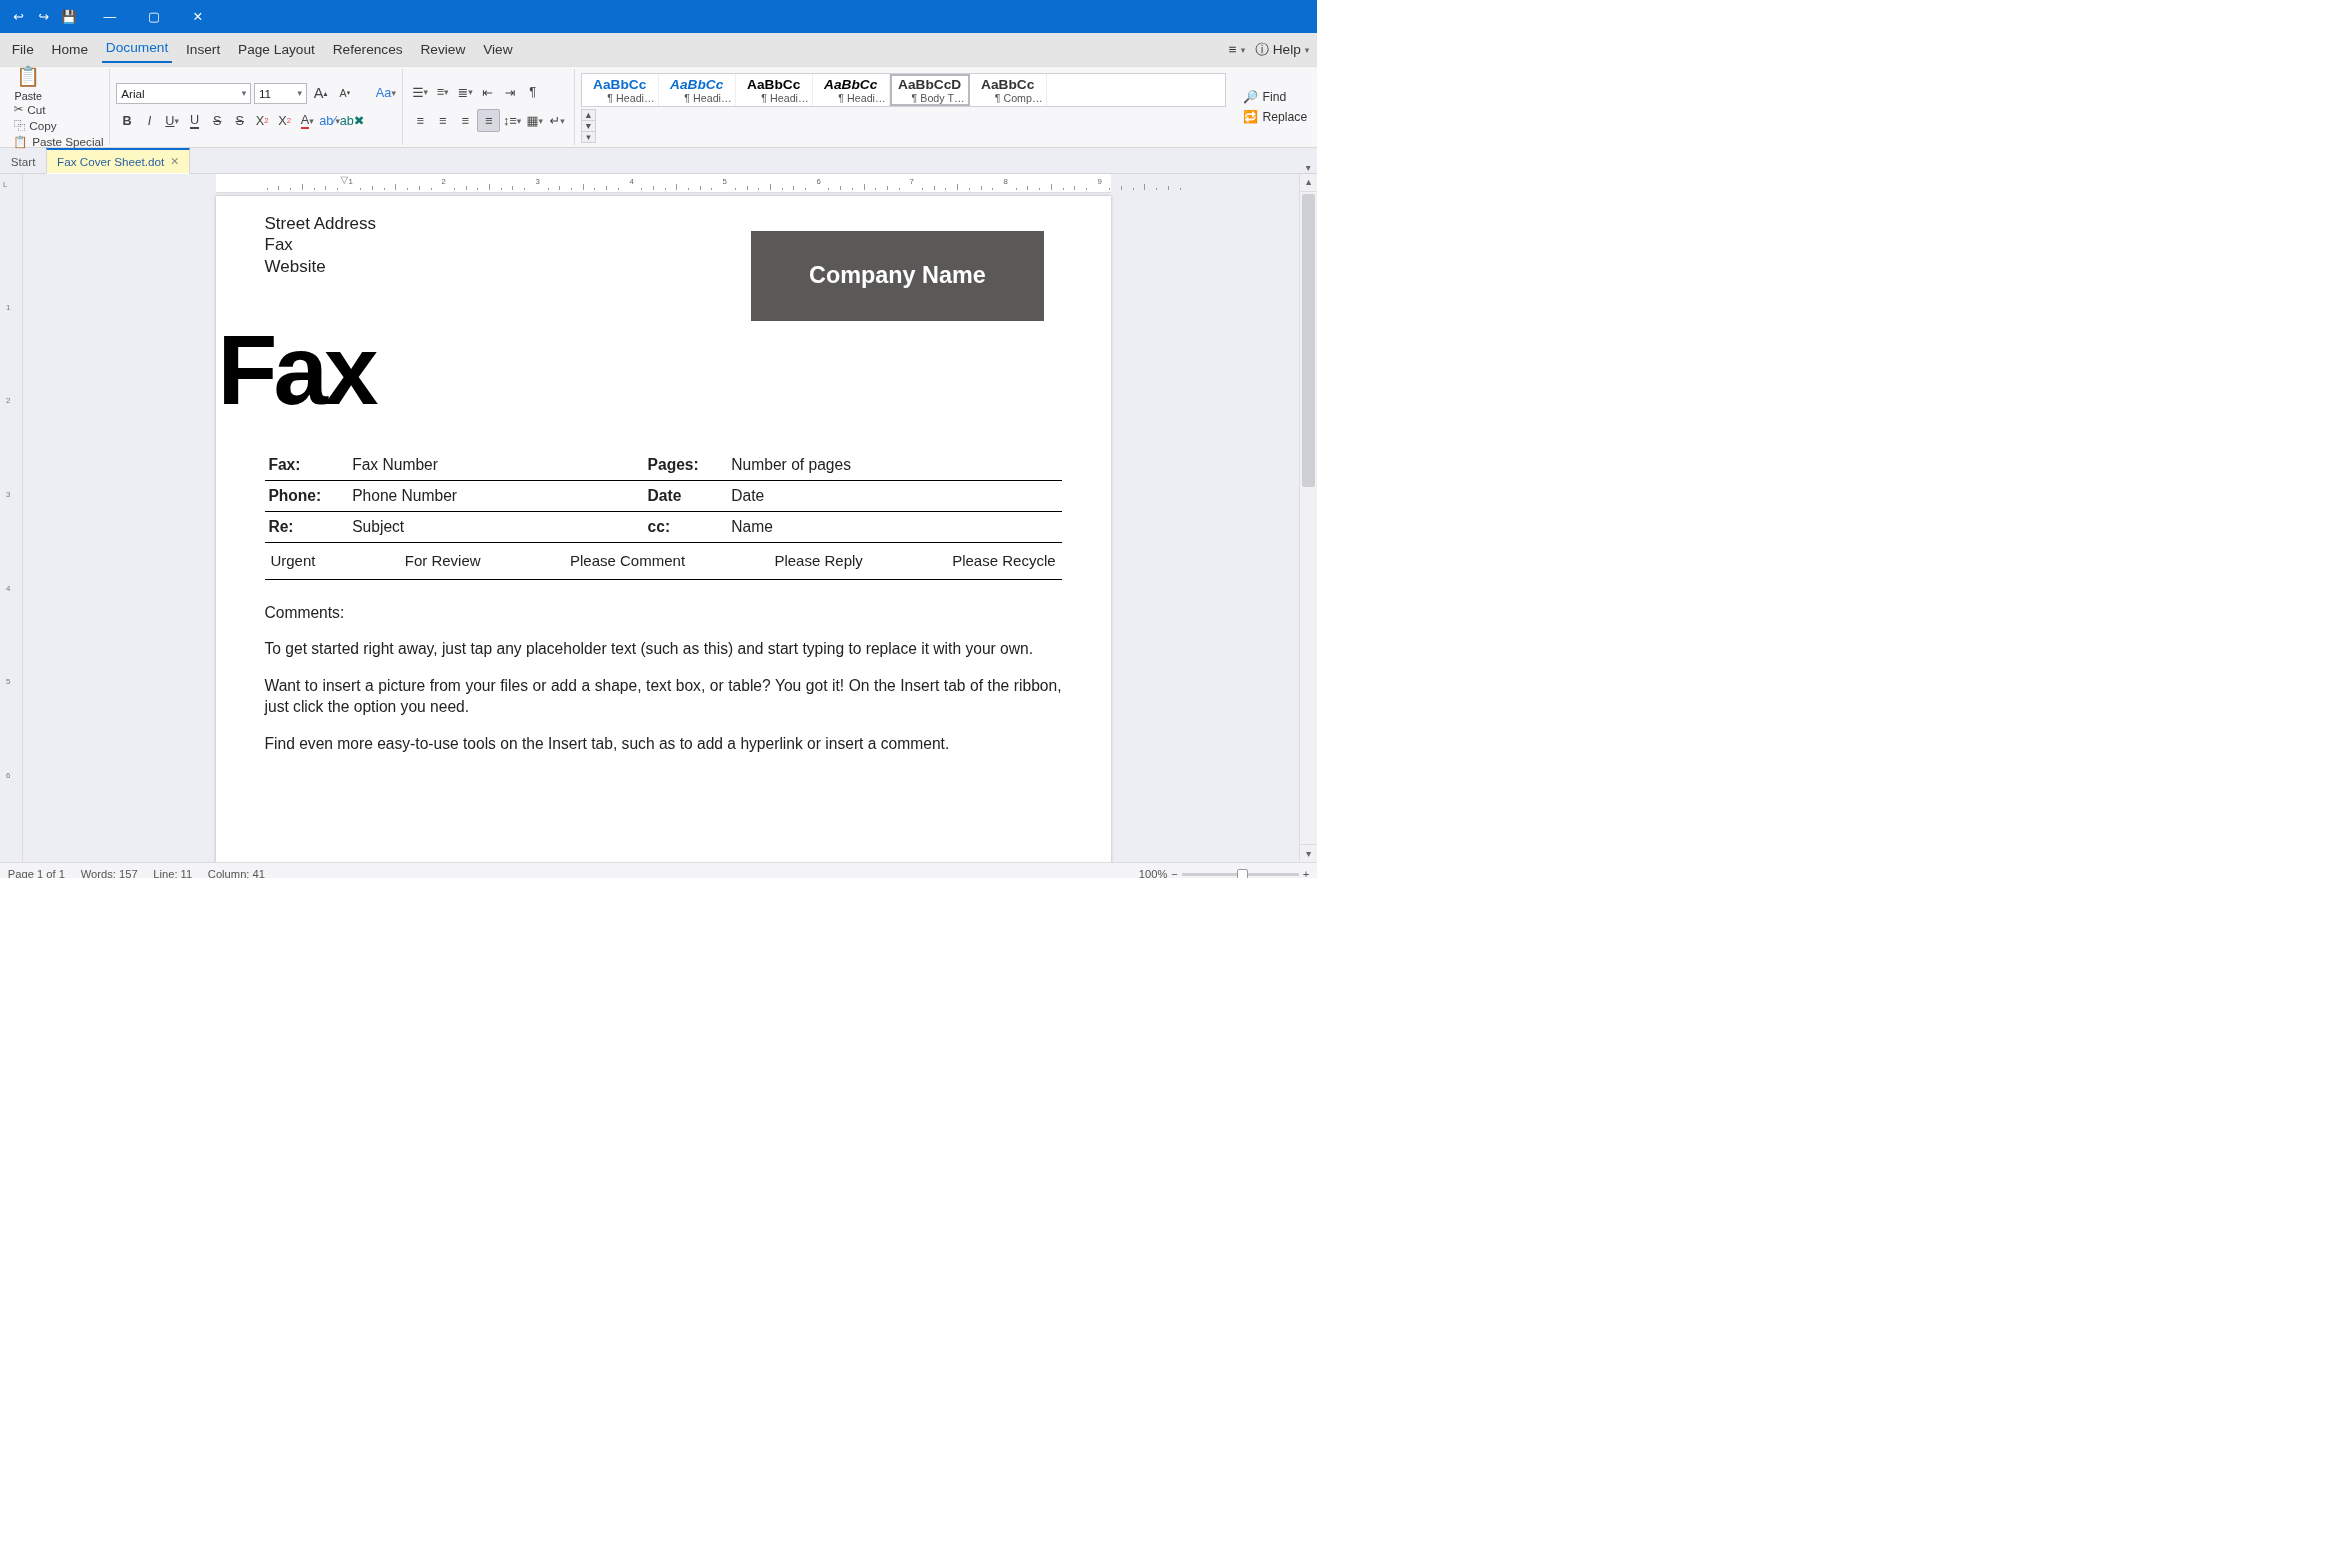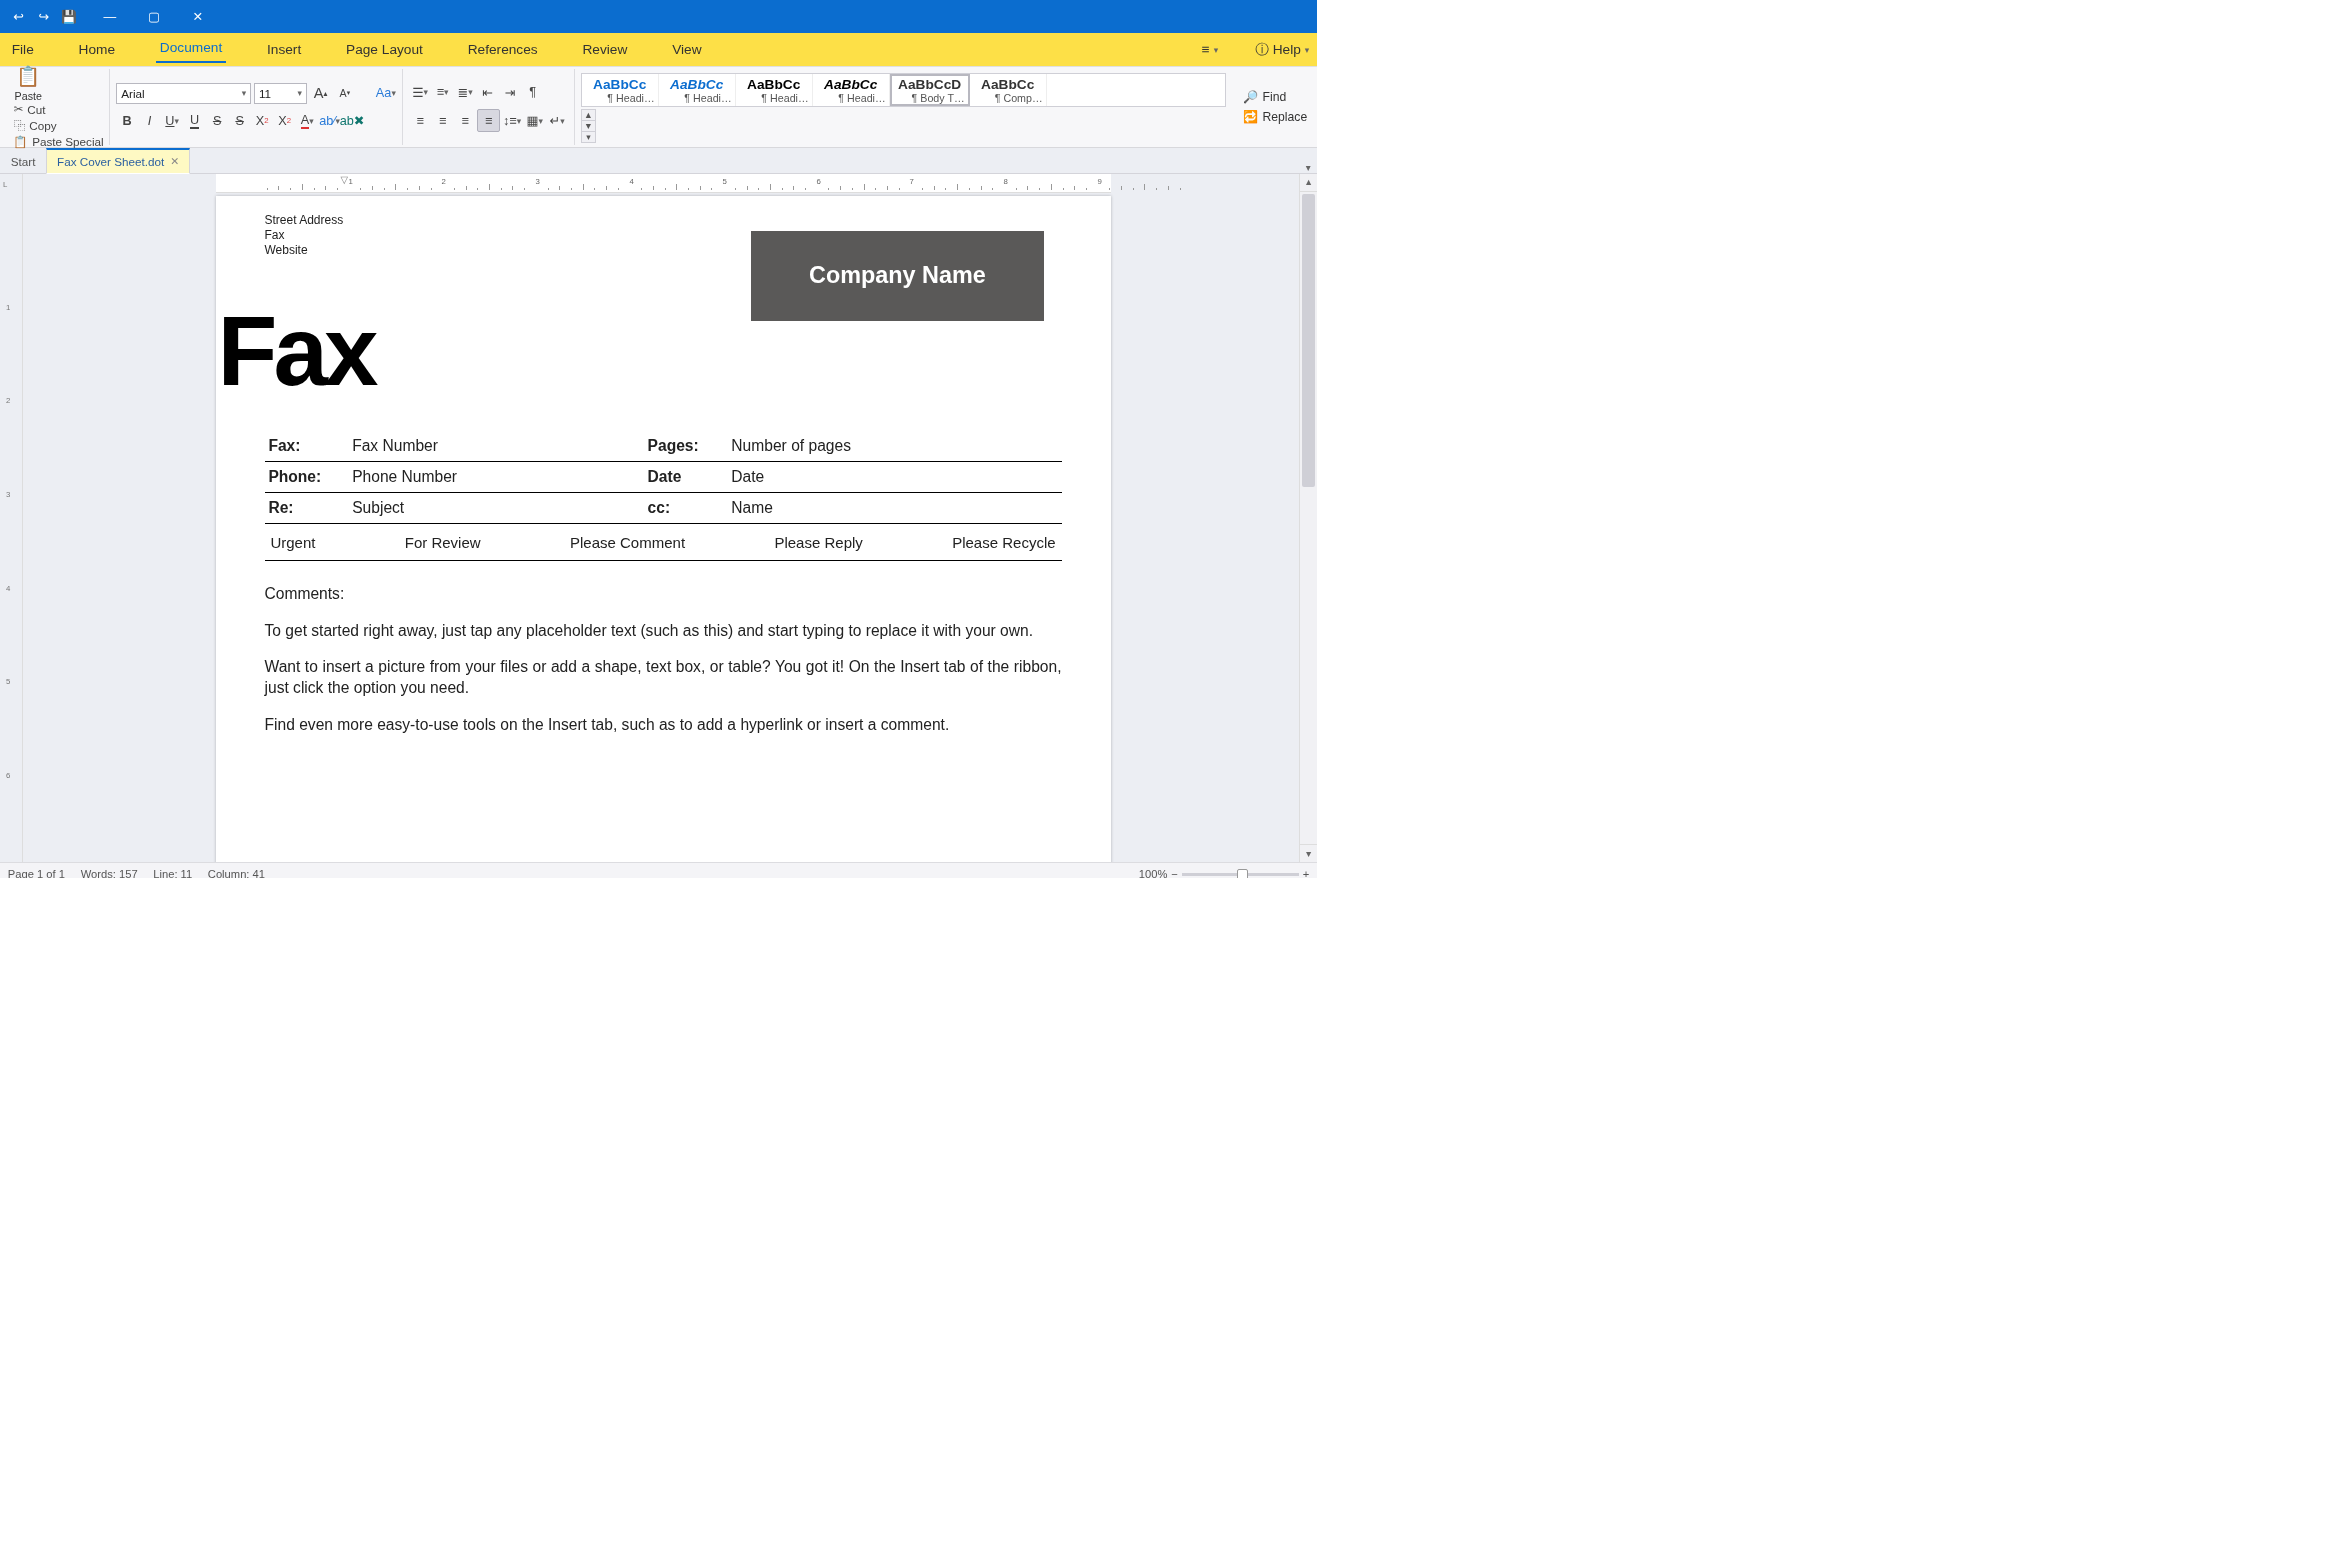--- a/index.html
+++ b/index.html
@@ -2,21 +2,21 @@
 <html><head>
 <meta charset="utf-8">
 <style>
 html,body{margin:0;padding:0;width:1317px;height:878px;font-family:"Segoe UI",Arial,sans-serif;font-size:11.7px;color:#222;background:#fff;overflow:hidden}
 .titlebar{height:33px;background:#0b6dcf;color:#fff;display:flex;align-items:center}
 .titlebar .qat{display:flex;gap:3.9px;padding:0 7.8px}
 .titlebar .qat .ic{width:21.5px;height:21.5px;display:flex;align-items:center;justify-content:center;font-size:12.7px;color:#fff}
 .titlebar .title{flex:1;text-align:center;font-size:12.2px;font-weight:600}
 .winbtns{display:flex}
 .winbtns .wb{width:44px;height:33px;display:flex;align-items:center;justify-content:center;font-size:12.7px}
-.menubar{height:33px;background:#fde047;border-bottom:1px solid #e0e0e0;display:flex;align-items:center;padding:0 7.8px;gap:37px}
+.menubar{height:33px;background:#e5e5e5;border-bottom:1px solid #e0e0e0;display:flex;align-items:center;padding:0 7.8px;gap:10px}
 .menubar .mi{font-size:13.7px;color:#333;padding:3.9px 3.9px}
 .menubar .mi.active{color:#0b6dcf;border-bottom:2px solid #0b6dcf;padding-bottom:5.9px;font-weight:500}
 .menubar .spacer{flex:1}
 .menubar .ropt{font-size:13.7px;color:#333;display:flex;align-items:center;gap:3.9px}
 .ribbon{height:76px;background:#f7f7f9;border-bottom:1px solid #d8d8dc;display:flex;padding:2px 3.9px}
 .rgroup{border-right:1px solid #dcdce0;padding:2px 5.9px;display:flex;flex-direction:column;justify-content:center}
 .rgroup.nobr{border-right:none}
 .clip{display:flex;align-items:stretch}
 .pastebtn{width:37px;display:flex;flex-direction:column;align-items:center;justify-content:center;font-size:10.7px;color:#333}
 .pastebtn .ic{font-size:19.5px;color:#c97a2a;margin-bottom:2px}
@@ -52,21 +52,21 @@
 .hruler{height:17.6px;background:#fff;border-bottom:1px solid #ddd;margin-left:193px;width:895px;position:relative;font-size:7.8px;color:#555}
 .page{position:absolute;left:193px;top:21.5px;width:895px;height:1151px;background:#fff;box-shadow:0 0 2.9px rgba(0,0,0,0.25);padding:17.6px 49px 0 49px;box-sizing:border-box}
 .scrollbar-v{width:16.6px;background:#f1f1f4;border-left:1px solid #ddd;display:flex;flex-direction:column}
 .scrollbar-v .arr{height:16.6px;display:flex;align-items:center;justify-content:center;font-size:8.8px;color:#666;background:#f1f1f4;border-bottom:1px solid #ddd}
 .scrollbar-v .thumb{height:293px;margin:2px;background:#cfcfd6;border-radius:2px}
 .statusbar{height:22.4px;background:#f4f4f7;border-top:1px solid #dcdce0;display:flex;align-items:center;padding:0 7.8px;font-size:11.2px;color:#555;gap:15.6px}
 .statusbar .flex{flex:1}
 .zoom{display:flex;align-items:center;gap:3.9px}
 .zoom .track{width:117px;height:2.9px;background:#cfcfd6;position:relative}
 .zoom .thumb{position:absolute;left:55px;top:-3.9px;width:8.8px;height:10.7px;background:#fff;border:1px solid #999;border-radius:2px}
-.doc-addr{font-family:Arial;font-size:12px;line-height:1.25;color:#222}
+.doc-addr{font-family:Arial;font-size:17px;line-height:1.25;color:#222}
 .company-box{position:absolute;right:17.6px;top:17.6px;width:293px;height:90px;background:#5a5958;color:#fff;display:flex;align-items:center;justify-content:center;font-family:Arial;font-size:23.4px;font-weight:bold}
 .fax-title{font-family:Arial;font-size:98px;font-weight:900;letter-spacing:-3.9px;color:#000;margin:37px 0 23.4px -47px}
 .faxtbl{width:100%;font-family:Arial;font-size:15.6px;border-collapse:collapse}
 .faxtbl td{padding:5.9px 3.9px;border-bottom:1.5px solid #000}
 .faxtbl td.lbl{font-weight:bold;width:76px}
 .faxtbl td.lbl2{font-weight:bold;width:76px}
 .checkrow{display:flex;justify-content:space-between;font-family:Arial;font-size:15px;padding:9.8px 5.9px;border-bottom:1.5px solid #000}
 .comments{font-family:Arial;font-size:15.6px;margin-top:21.5px;line-height:1.35}
 .comments p{margin:0 0 15.6px 0;text-align:justify}
 .caret{font-size:8.8px;color:#666}

